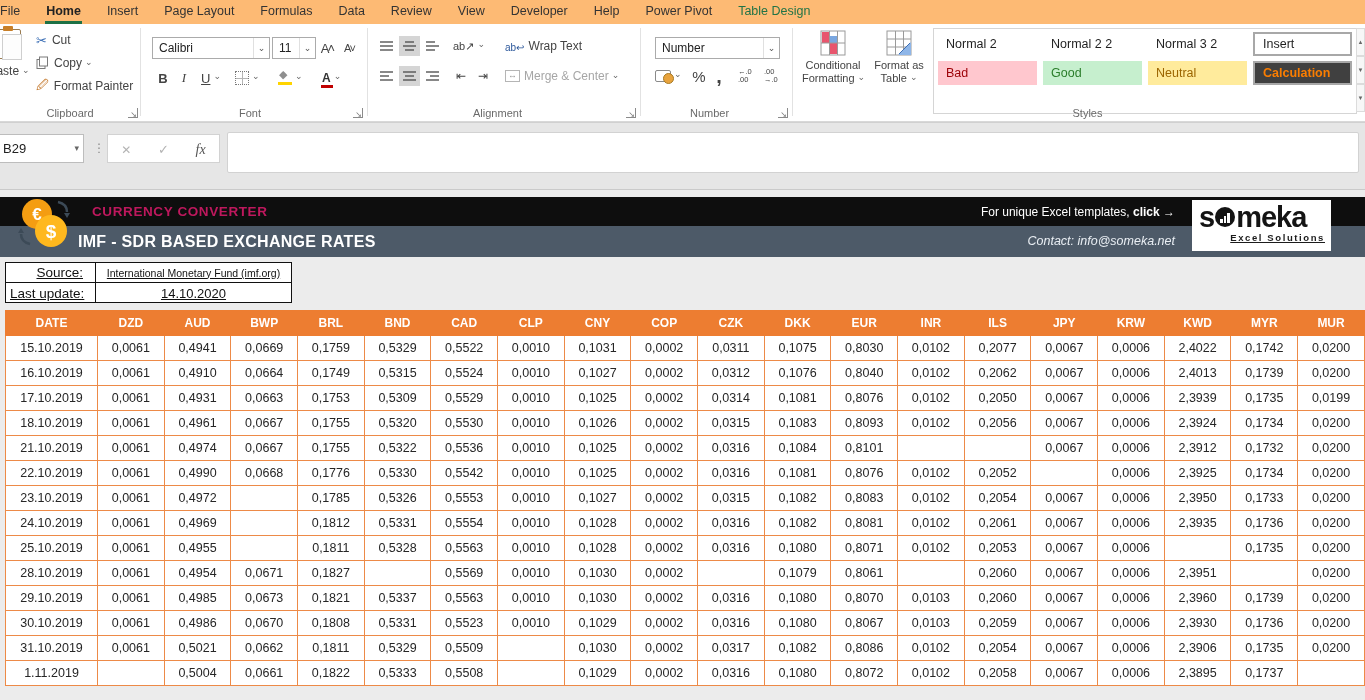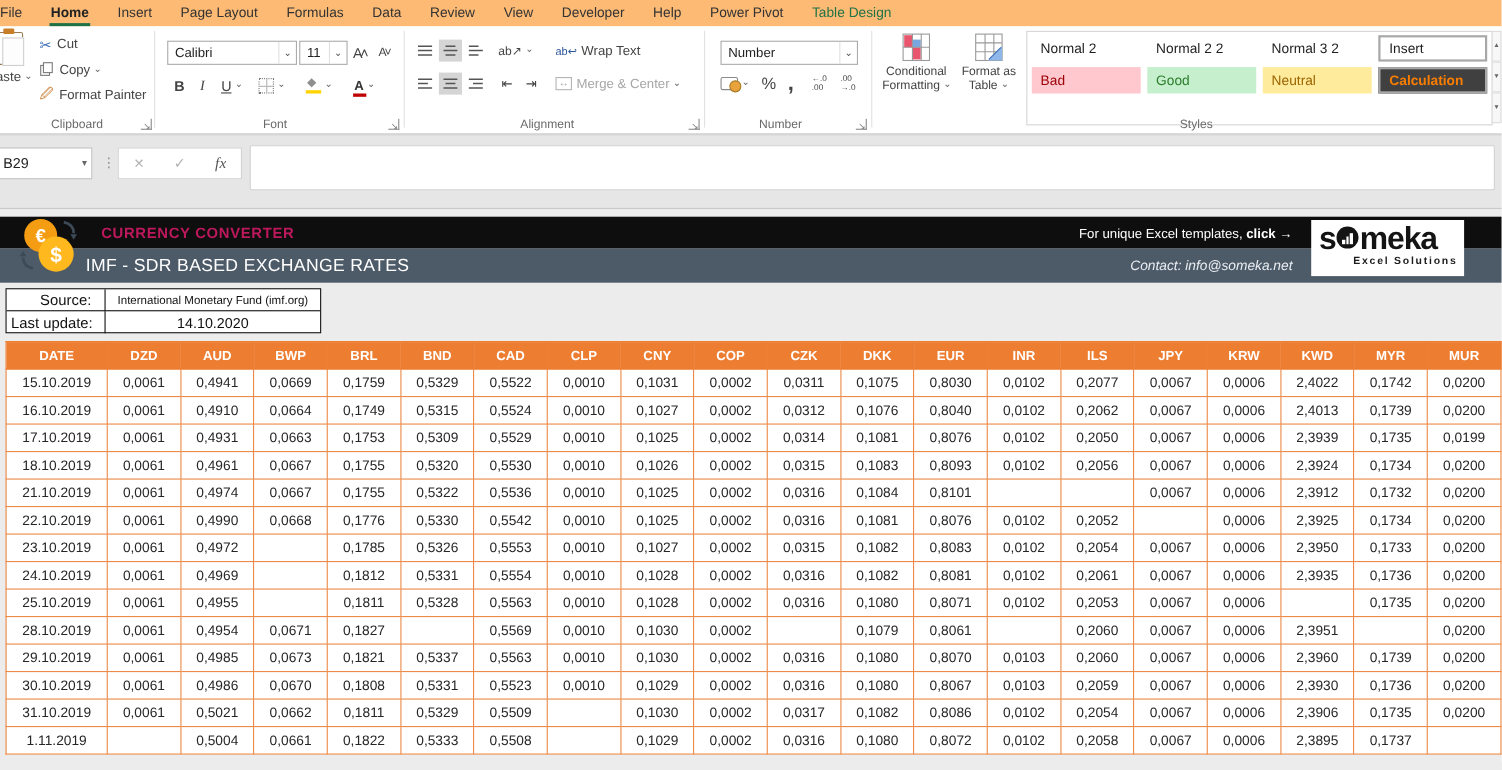--- a/index.html
+++ b/index.html
@@ -92,34 +92,34 @@
   .fx-x::before { content:"✕"; color:#b3b3b3; font-size:12px; }
   .fx-c::before { content:"✓"; color:#b3b3b3; font-size:13px; }
   .fx-f::before { content:"fx"; font-style:italic; font-family:"Liberation Serif",serif; font-size:14px; color:#555; }
   #formula-input { position:absolute; left:227px; top:9px; width:1132px; height:41px; background:#fff; border:1px solid #d2d2d2; border-radius:2px; }
 
   
   #sheet { position:absolute; left:0; top:190px; width:1365px; height:510px; background:#ececec; }
   #band-black { position:absolute; left:0; top:7px; width:1365px; height:29px; background:#0e0e0e; }
   #band-slate { position:absolute; left:0; top:36px; width:1365px; height:31px; background:#4d5a68; }
   #app-title { position:absolute; left:78px; top:7px; height:29px; line-height:30px; font-size:13.5px; font-weight:700; letter-spacing:.6px; color:#be185d;margin-left:14px; }
-  #app-subtitle { position:absolute; left:78px; top:36px; height:31px; line-height:31px; font-size:16px; font-weight:400; letter-spacing:.3px; color:#fff; }
+  #app-subtitle { position:absolute; left:78px; top:36px; height:31px; line-height:31px; font-size:16px; font-weight:700; letter-spacing:.3px; color:#fff; }
   #promo { position:absolute; right:190px; top:7px; height:29px; line-height:30px; font-size:12px; color:#fff; }
   #promo b { font-weight:700; }
   #contact { position:absolute; right:190px; top:36px; height:31px; line-height:31px; font-size:12.5px; font-style:italic; color:#e9eef3; }
   #coins { position:absolute; left:12px; top:5px; }
   #logo { position:absolute; left:1192px; top:10px; width:139px; height:51px; background:#fff; padding:1px 6px 0 7px; }
   #logo-wordmark { font-size:29px; font-weight:700; letter-spacing:-1px; color:#141414; line-height:33px; white-space:nowrap; }
   .logo-o { display:inline-block; width:20px; height:20px; background:#141414; border-radius:50%; position:relative; margin:0 1px; }
   .lb { position:absolute; bottom:4px; width:2.5px; background:#fff; }
   .lb1 { left:5px; height:4px; } .lb2 { left:8.5px; height:7px; } .lb3 { left:12px; height:10px; }
-  #logo-sub { font-size:9.5px; font-weight:700; letter-spacing:1.6px; color:#1c1c1c; text-align:right; margin-top:-2px; }
+  #logo-sub { font-size:9.5px; font-weight:700; letter-spacing:1.6px; color:#1c1c1c; text-align:right; margin-top:-2px;text-decoration:underline; }
 
   #infobox { position:absolute; left:5px; top:72px; width:287px; height:41px; display:grid; grid-template-columns:90px 195px; grid-template-rows:20px 20px; background:#fff; border:1px solid #111; }
-  #infobox > div { border-bottom:1px solid #111; border-right:1px solid #111; display:flex; align-items:center; color:#111; overflow:hidden; }
+  #infobox > div { border-bottom:1px solid #111; border-right:1px solid #111; display:flex; align-items:center; color:#111; overflow:hidden;text-decoration:underline; }
   #infobox > div:nth-child(2), #infobox > div:nth-child(4) { border-right:none; }
   #infobox > div:nth-child(3), #infobox > div:nth-child(4) { border-bottom:none; }
   .src-label { font-size:13.5px; justify-content:flex-end; padding-right:12px; }
   .src-value { font-size:10.5px; justify-content:center; }
   .upd-label { font-size:13.5px; padding-left:4px; }
   .upd-value { font-size:13px; justify-content:center; }
 
   #rates { position:absolute; left:5px; top:120px; width:1360px; border-collapse:collapse; table-layout:fixed; }
   #rates th { background:#ed7d31; border:1px solid #ed7d31; color:#fff; font-size:12px; font-weight:700; height:25px; text-align:center; }
   #rates td { background:#fff; border:1px solid #ed8a47; color:#262626; font-size:12.5px; height:25px; text-align:center; white-space:nowrap; }

